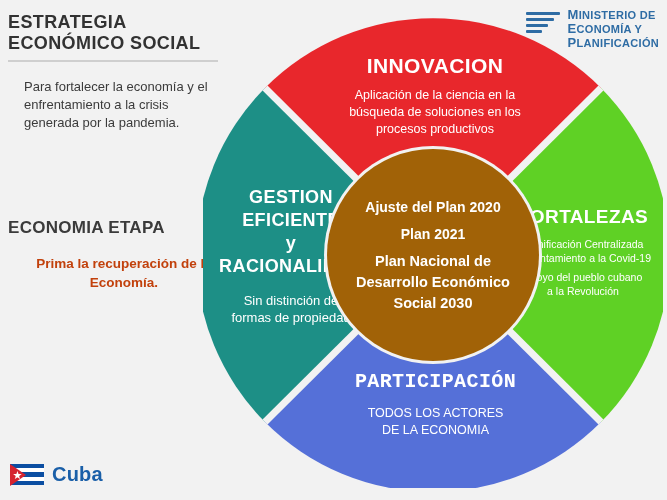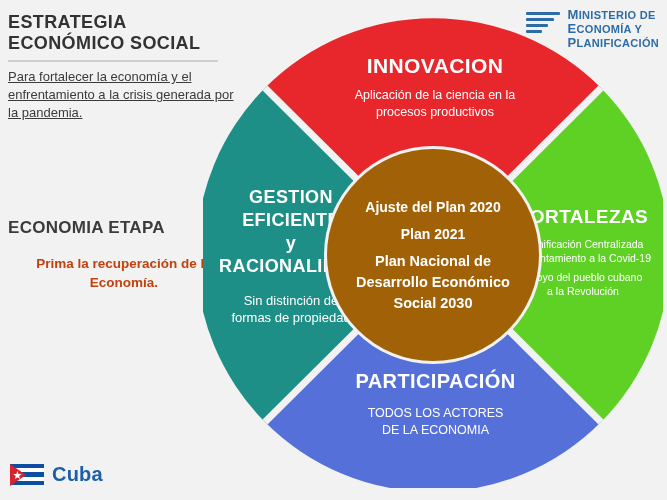--- a/index.html
+++ b/index.html
@@ -78,22 +78,21 @@
   #estrategia-rule {
     width: 210px;
     height: 2px;
     background: #cfcfcf;
     margin-bottom: 6px;
   }
   #estrategia-desc {
     color: #3b3b3b;
     font-size: 13px;
     line-height: 18px;
-    margin: 0;
-    text-decoration: underline;
+    margin: 16px;
   }
   #segunda-etapa-block {
     position: absolute;
     left: 8px;
     top: 218px;
     width: 232px;
   }
   #segunda-etapa-title {
     color: #3b3b3b;
     font-size: 17px;
@@ -230,21 +229,21 @@
     margin-top: 9px;
   }
   #label-fortalezas .seg-desc .gap { display: block; height: 5px; }
 
   
   #label-participacion {
     left: 95px;
     top: 352px;
     width: 275px;
   }
-  #label-participacion .seg-title { font-size: 20px; }
+  #label-participacion .seg-title { font-size: 20px; font-family: Liberation Mono, monospace; }
   #label-participacion .seg-desc {
     font-size: 12.5px;
     line-height: 17px;
     margin-top: 12px;
   }
 
   
   #center-circle {
     position: absolute;
     left: 124px;
@@ -335,20 +334,21 @@
       <line x1="230" y1="237" x2="398" y2="70"></line>
       <line x1="230" y1="237" x2="62" y2="404"></line>
       <line x1="230" y1="237" x2="398" y2="404"></line>
     </g>
   </svg>
 
   <div class="seg-label" id="label-innovacion">
     <div class="seg-title">INNOVACION</div>
     <div class="seg-desc">
       <div>Aplicación de la ciencia en la</div>
+      <div>búsqueda de soluciones en los</div>
       <div>procesos productivos</div>
     </div>
   </div>
 
   <div class="seg-label" id="label-gestion">
     <div class="seg-title">
       <div>GESTION</div>
       <div>EFICIENTE</div>
       <div>y</div>
       <div>RACIONALIDAD</div>

